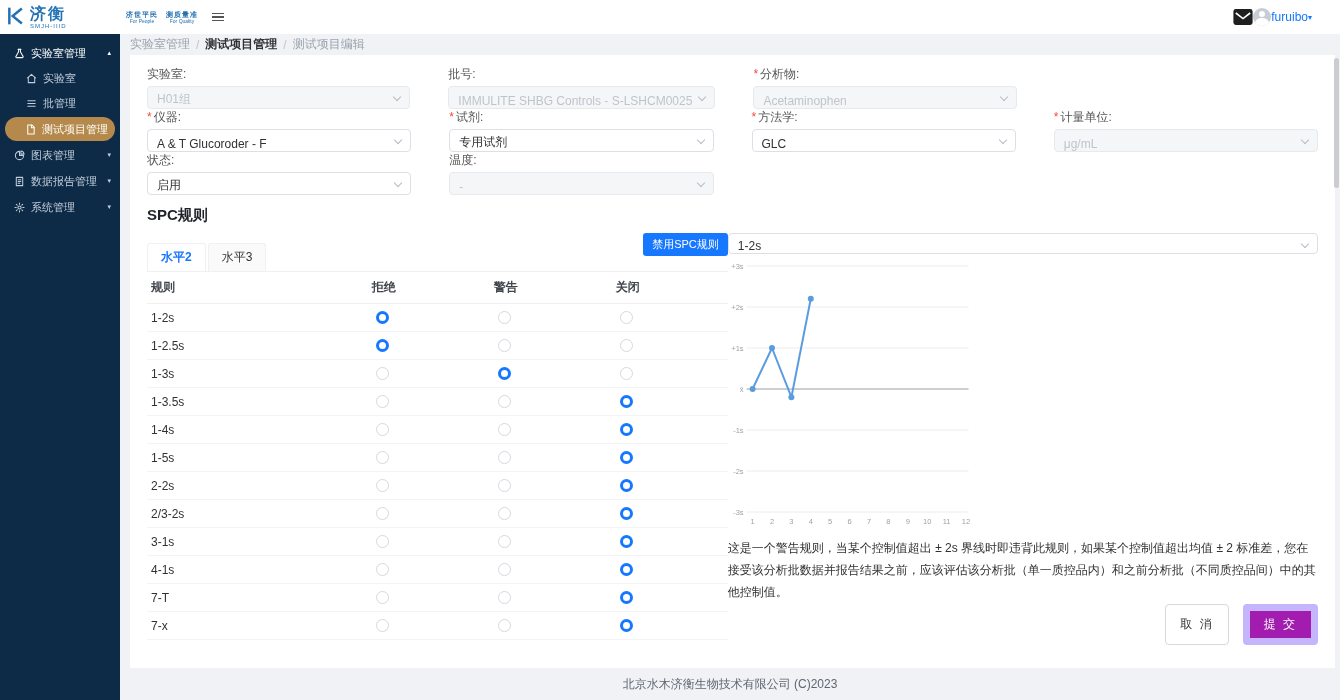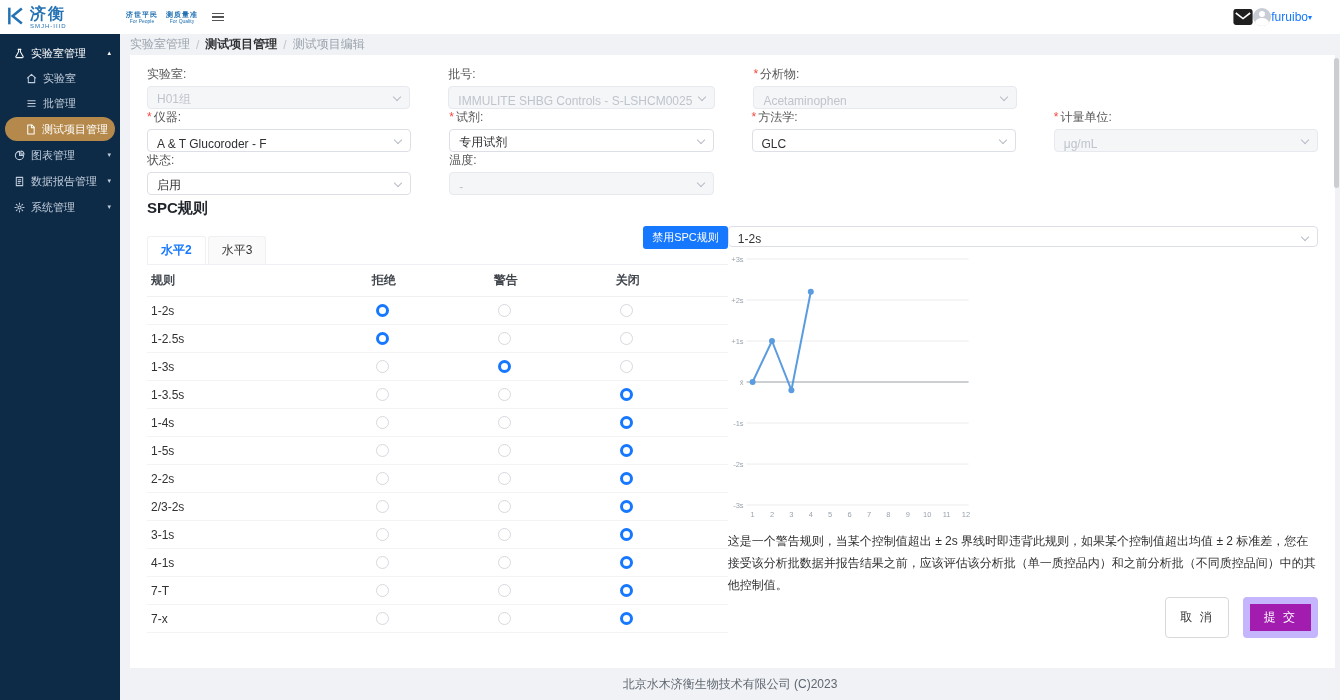--- a/index.html
+++ b/index.html
@@ -50,21 +50,21 @@
   
   .form-grid { display:grid; grid-template-columns:repeat(4,1fr); column-gap:38px; margin-bottom:2px; }
   .field label { display:block; font-size:12px; color:#555; margin-bottom:5px; line-height:13px; }
   .star { color:#f5483d; margin-right:2px; }
   .select { height:23px; border:1px solid #dcdfe6; border-radius:4px; background:#fff; display:flex; align-items:flex-end; padding:0 22px 0 9px; position:relative; font-size:12px; color:#303133; font-weight:500; cursor:pointer; }
   .select.disabled { background:#f5f6f8; border-color:#e6e9ee; color:#bfc4cc; font-weight:400; cursor:not-allowed; }
   .chev { position:absolute; right:9px; top:7px; width:6px; height:6px; border-right:1.3px solid #b6bcc4; border-bottom:1.3px solid #b6bcc4; transform:rotate(45deg); }
   .select .val { overflow:hidden; white-space:nowrap; text-overflow:ellipsis; }
 
   
-  .spc-title { font-size:15px; font-weight:bold; color:#1f2329; margin:4px 0 8px 0; }
+  .spc-title { font-size:15px; font-weight:bold; color:#1f2329; margin:11px 0 8px 0; }
   .spc-flex { display:flex; gap:0; align-items:stretch; }
   .spc-left { width:49.6%; flex:none; }
   .spc-right { flex:1; display:flex; flex-direction:column; }
 
   .tabs-bar { display:flex; align-items:flex-end; border-bottom:1px solid #eef0f3; position:relative; }
   .tab { padding:5px 13px; font-size:12px; border:1px solid #eef0f3; border-bottom:none; border-radius:3px 3px 0 0; background:#fafafa; color:#333; margin-right:2px; cursor:pointer; }
   .tab.active { background:#fff; color:#1677ff; font-weight:bold; }
   .btn-disable { margin-left:auto; margin-bottom:15px; background:#1677ff; color:#fff; border:none; border-radius:3px; font-size:11px; padding:4px 9px; cursor:pointer; }
 
   .thead,.trow { display:grid; grid-template-columns:38% 21% 21% 20%; align-items:center; }

